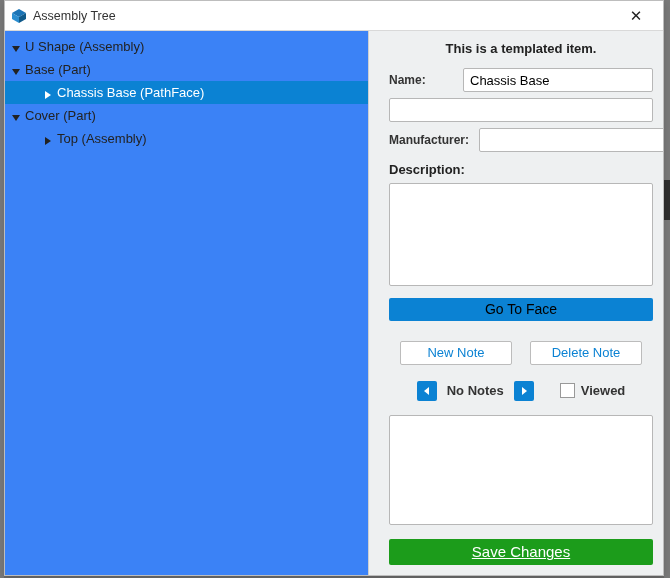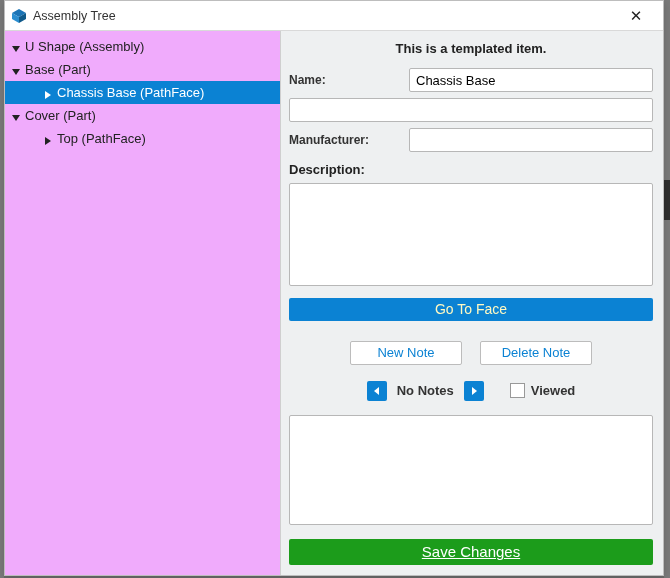--- a/index.html
+++ b/index.html
@@ -18,48 +18,48 @@
   }
   .titlebar-left { display: flex; align-items: center; gap: 6px; }
   .app-icon { width: 16px; height: 16px; }
   .title-text { font-size: 12.5px; color: #333; }
   .close-btn { width: 38px; height: 28px; display:flex; align-items:center; justify-content:center; cursor:pointer; }
   .close-x { font-size: 15px; line-height: 1; color: #222; }
 
   .body { flex: 1; display: flex; min-height: 0; }
 
   .tree-pane {
-    width: 276px; background: #f0abfc; border-right: 1px solid #cfcfcf;
+    width: 364px; background: #3b82f6; border-right: 1px solid #cfcfcf;
     padding-top: 4px; font-size: 13px; color: #222; overflow: auto;
   }
   .tree-row { display: flex; align-items: center; height: 23px; padding-left: 6px; cursor: pointer; }
   .tree-row .tri { width: 10px; height: 10px; margin-right: 4px; }
   .tree-row.selected { background: #0b82d3; color: #fff; }
   .indent-1 { }
   .indent-2 { padding-left: 38px; }
 
   .details-pane {
-    flex: 1; background: #eef0f1; padding: 8px 10px 10px 8px;
+    flex: 1; background: #eef0f1; padding: 8px 10px 10px 20px;
     display: flex; flex-direction: column; gap: 6px; font-size: 13px; color: #222;
     overflow: auto;
   }
   .templated { font-weight: 700; text-align: center; margin: 2px 0 6px; }
   .frow { display: flex; align-items: center; gap: 10px; height: 26px; }
   .flabel { width: 110px; font-weight: 700; color: #333; font-size: 12px; }
   .finput {
     flex: 1; height: 24px; border: 1px solid #b7b7b7; border-radius: 2px;
     padding: 2px 6px; font-size: 13px; background: #fff;
   }
   .desc-label { font-weight: 700; margin-top: 4px; }
   .desc-area {
     width: 100%; height: 116px; border: 1px solid #b7b7b7; border-radius: 2px;
     padding: 4px 6px; font-size: 13px; resize: none; background: #fff;
   }
   .goto-btn {
-    margin-top: 6px; height: 26px; background: #0b82d3; color: #fef9c3;
+    margin-top: 6px; height: 26px; background: #0b82d3; color: #000000;
     border: none; border-radius: 2px; font-size: 14px; cursor: pointer;
   }
 
   .notes-btnrow { display: flex; gap: 18px; justify-content: center; margin-top: 14px; }
   .note-btn {
     width: 112px; height: 24px; background: #fff; color: #0b82d3;
     border: 1px solid #bcbcbc; border-radius: 2px; font-size: 13px; cursor: pointer;
   }
 
   .notes-nav { display: flex; align-items: center; justify-content: center; gap: 10px; margin-top: 10px; }
@@ -146,21 +146,21 @@
         </span>
         <span>Cover (Part)</span>
       </div>
 
       <div class="tree-row indent-2">
         <span class="tri">
           <svg viewBox="0 0 10 10" width="10" height="10">
               <polygon points="2,1 8,5 2,9" fill="#222"></polygon>
             </svg>
         </span>
-        <span>Top (PathFace)</span>
+        <span>Top (Assembly)</span>
       </div>
 
     </div>
 
     <div class="details-pane">
       <div class="templated">This is a templated item.</div>
 
       <div class="frow">
         <div class="flabel">Name:</div>
         <input class="finput" value="Chassis Base" style="">

